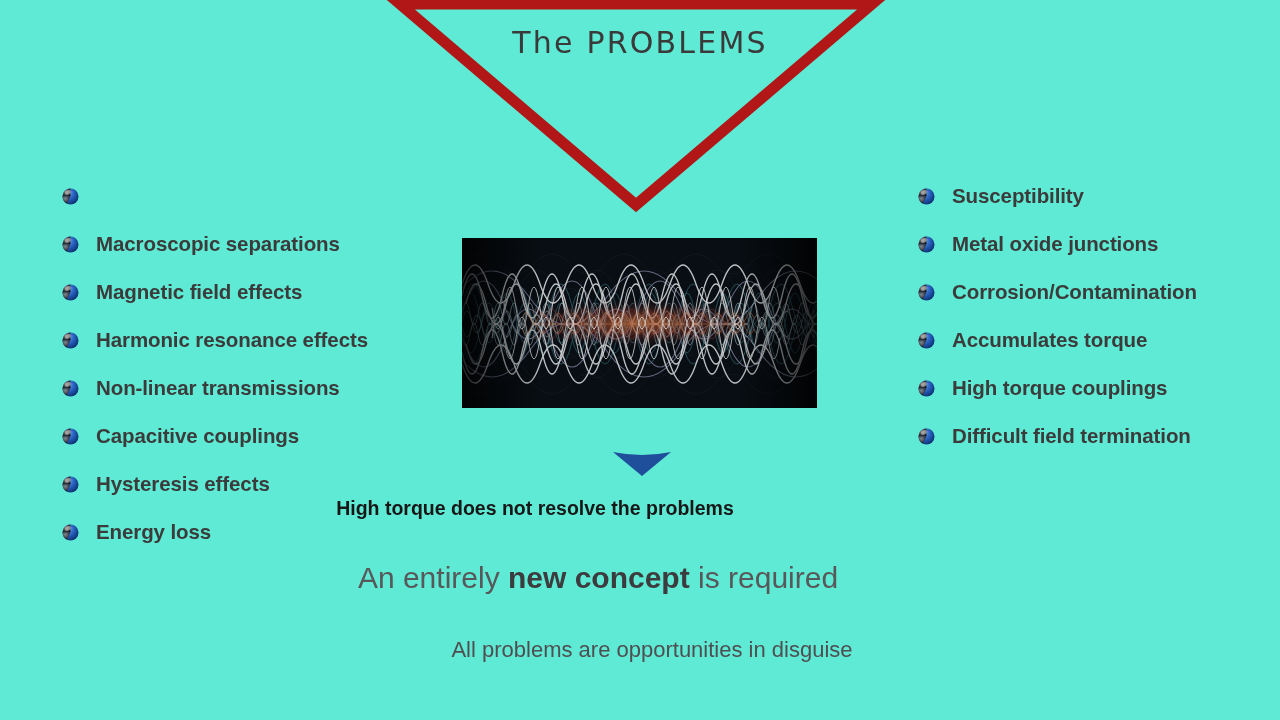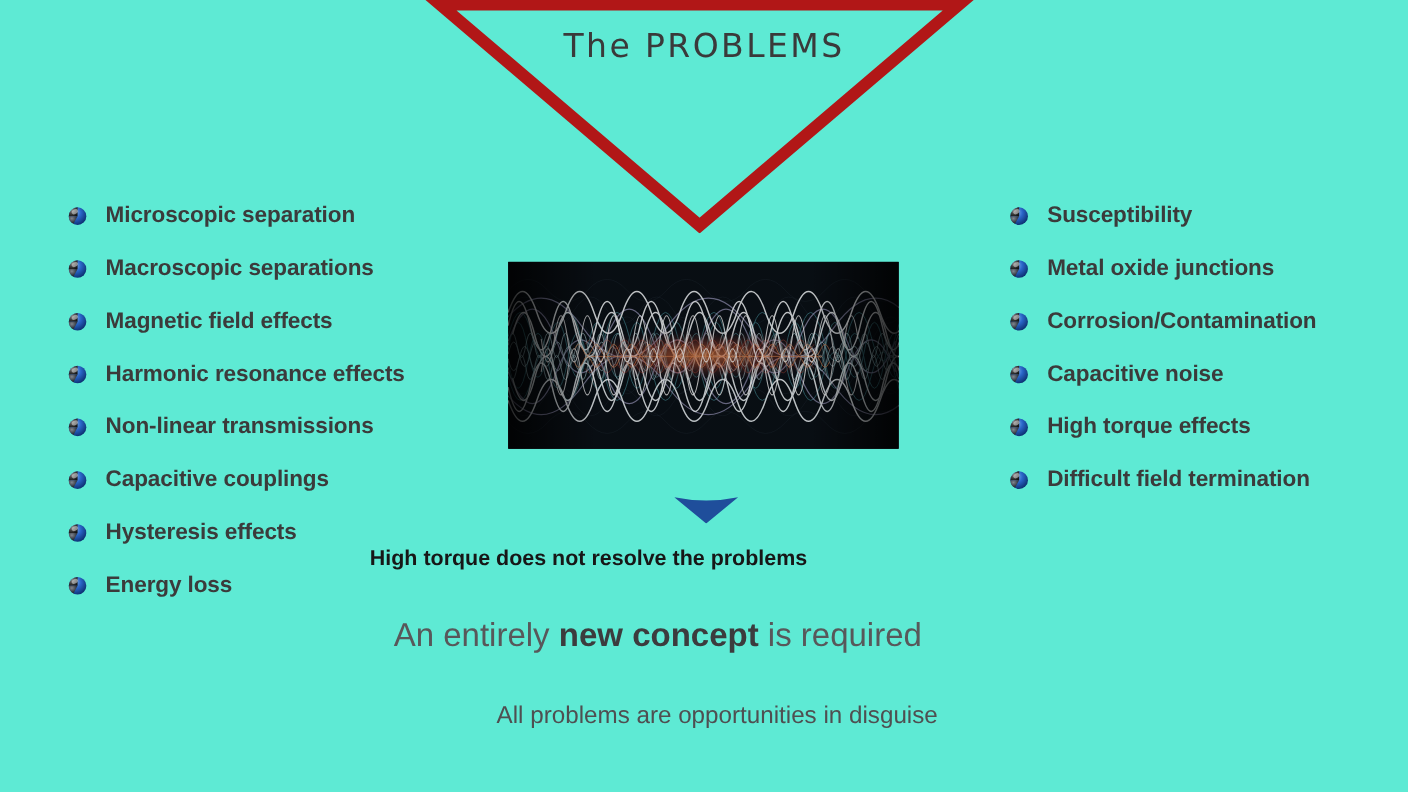--- a/index.html
+++ b/index.html
@@ -175,21 +175,20 @@
               <stop offset="60%" stop-color="#3A3A3A"></stop>
               <stop offset="100%" stop-color="#141414"></stop>
             </radialGradient>
           </defs>
           <circle cx="17" cy="17" r="16" fill="url(#bg1)"></circle>
           <path d="M17,17 L17,1 A16,16 0 0,0 1,17 Z" fill="url(#dk1)"></path>
           <path d="M17,17 L1,17 A16,16 0 0,0 9.5,31 Z" fill="url(#dk1)" opacity="0.9"></path>
           <ellipse cx="12" cy="9" rx="6" ry="4" fill="#FFFFFF" opacity="0.45" transform="rotate(-28 12 9)"></ellipse>
         </svg>
       </span>
-      <span class="bullet-label">Microscopic separation</span>
     </div>
     <div class="bullet-item">
       <span class="bullet-sphere">
         <svg viewBox="0 0 34 34" xmlns="http://www.w3.org/2000/svg">
           <circle cx="17" cy="17" r="16" fill="url(#bg1)"></circle>
           <path d="M17,17 L17,1 A16,16 0 0,0 1,17 Z" fill="url(#dk1)"></path>
           <path d="M17,17 L1,17 A16,16 0 0,0 9.5,31 Z" fill="url(#dk1)" opacity="0.9"></path>
           <ellipse cx="12" cy="9" rx="6" ry="4" fill="#FFFFFF" opacity="0.45" transform="rotate(-28 12 9)"></ellipse>
         </svg>
       </span>
@@ -299,32 +298,32 @@
     </div>
     <div class="bullet-item">
       <span class="bullet-sphere">
         <svg viewBox="0 0 34 34" xmlns="http://www.w3.org/2000/svg">
           <circle cx="17" cy="17" r="16" fill="url(#bg1)"></circle>
           <path d="M17,17 L17,1 A16,16 0 0,0 1,17 Z" fill="url(#dk1)"></path>
           <path d="M17,17 L1,17 A16,16 0 0,0 9.5,31 Z" fill="url(#dk1)" opacity="0.9"></path>
           <ellipse cx="12" cy="9" rx="6" ry="4" fill="#FFFFFF" opacity="0.45" transform="rotate(-28 12 9)"></ellipse>
         </svg>
       </span>
-      <span class="bullet-label">Capacitive noise</span>
-    </div>
-    <div class="bullet-item">
-      <span class="bullet-sphere">
-        <svg viewBox="0 0 34 34" xmlns="http://www.w3.org/2000/svg">
-          <circle cx="17" cy="17" r="16" fill="url(#bg1)"></circle>
-          <path d="M17,17 L17,1 A16,16 0 0,0 1,17 Z" fill="url(#dk1)"></path>
-          <path d="M17,17 L1,17 A16,16 0 0,0 9.5,31 Z" fill="url(#dk1)" opacity="0.9"></path>
-          <ellipse cx="12" cy="9" rx="6" ry="4" fill="#FFFFFF" opacity="0.45" transform="rotate(-28 12 9)"></ellipse>
-        </svg>
-      </span>
-      <span class="bullet-label">High torque effects</span>
+      <span class="bullet-label">Accumulates torque</span>
+    </div>
+    <div class="bullet-item">
+      <span class="bullet-sphere">
+        <svg viewBox="0 0 34 34" xmlns="http://www.w3.org/2000/svg">
+          <circle cx="17" cy="17" r="16" fill="url(#bg1)"></circle>
+          <path d="M17,17 L17,1 A16,16 0 0,0 1,17 Z" fill="url(#dk1)"></path>
+          <path d="M17,17 L1,17 A16,16 0 0,0 9.5,31 Z" fill="url(#dk1)" opacity="0.9"></path>
+          <ellipse cx="12" cy="9" rx="6" ry="4" fill="#FFFFFF" opacity="0.45" transform="rotate(-28 12 9)"></ellipse>
+        </svg>
+      </span>
+      <span class="bullet-label">High torque couplings</span>
     </div>
     <div class="bullet-item">
       <span class="bullet-sphere">
         <svg viewBox="0 0 34 34" xmlns="http://www.w3.org/2000/svg">
           <circle cx="17" cy="17" r="16" fill="url(#bg1)"></circle>
           <path d="M17,17 L17,1 A16,16 0 0,0 1,17 Z" fill="url(#dk1)"></path>
           <path d="M17,17 L1,17 A16,16 0 0,0 9.5,31 Z" fill="url(#dk1)" opacity="0.9"></path>
           <ellipse cx="12" cy="9" rx="6" ry="4" fill="#FFFFFF" opacity="0.45" transform="rotate(-28 12 9)"></ellipse>
         </svg>
       </span>

